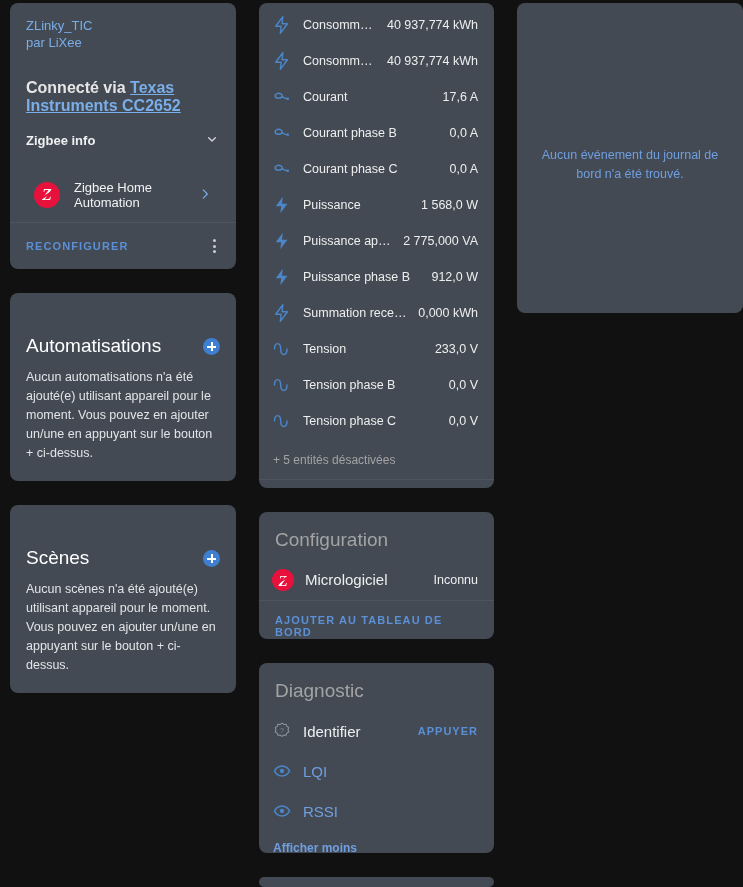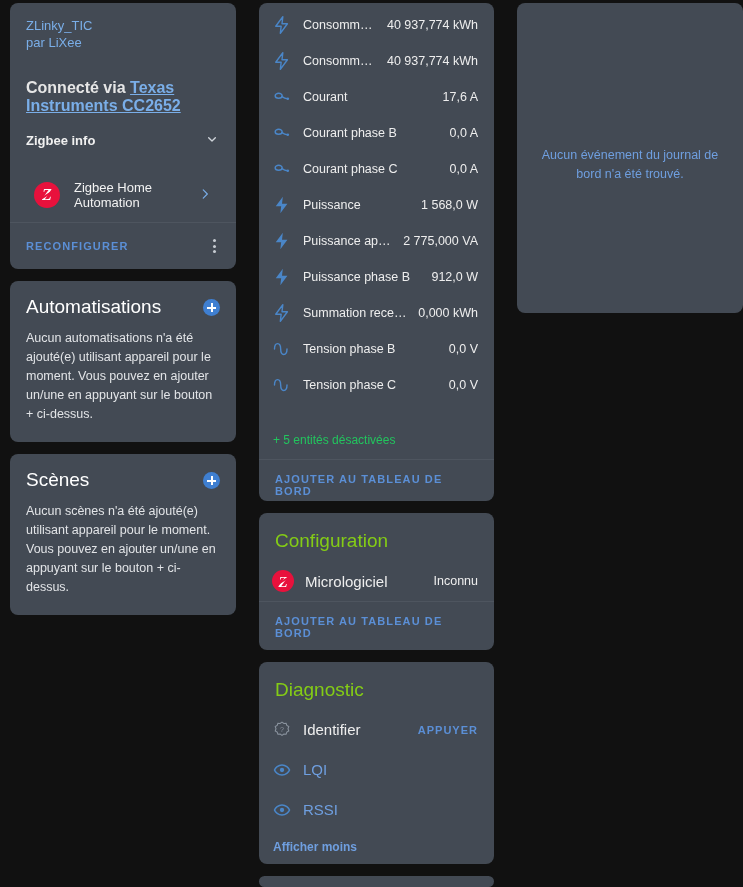--- a/index.html
+++ b/index.html
@@ -15,21 +15,21 @@
     width: 743px; height: 887px;
     background: #111111;
     display: flex;
     gap: 10px;
     padding: 3px 0 0 0;
     box-sizing: border-box;
   }
   .col {
     display: flex;
     flex-direction: column;
-    gap: 12px;
+    gap: 24px;
   }
   .col-left  { width: 235px; margin-left: 10px; }
   .col-mid   { width: 235px; margin-left: 13px; }
   .col-right { width: 235px; margin-left: 13px; }
 
   .card {
     background: #434a54;
     border-radius: 8px;
     color: #e1e1e1;
     overflow: hidden;
@@ -93,20 +93,21 @@
     letter-spacing: 1.1px; text-transform: uppercase;
   }
   .kebab { display: flex; flex-direction: column; gap: 2.5px; padding: 4px; }
   .kebab i { width: 3px; height: 3px; border-radius: 50%; background: #c7ccd3; display:block; }
 
   
   .ttl-card { padding: 14px 16px 18px 16px; }
   .ttl-row {
     display: flex; align-items: flex-start; justify-content: space-between;
     margin-bottom: 10px;
+    margin-top: 27px;
   }
   .ttl {
     font-size: 19px; color: #ffffff; font-weight: normal; line-height: 24px;
   }
   .plus-btn {
     width: 17px; height: 17px; border-radius: 50%;
     background: #3f7fd1; position: relative; flex: 0 0 auto; margin-top: 4px;
   }
   .plus-btn::before, .plus-btn::after {
     content: ""; position: absolute; background: #ffffff;
@@ -128,30 +129,30 @@
   .ent-icon svg { display: block; }
   .ent-name {
     font-size: 12.5px; color: #eeeeee; flex: 1;
     white-space: nowrap; overflow: hidden; text-overflow: ellipsis;
   }
   .ent-val {
     font-size: 12.5px; color: #eeeeee; white-space: nowrap;
   }
   .disabled-link {
     padding: 8px 0 12px 14px;
-    font-size: 12px; color: #22c55e; margin-top: 16px;
+    font-size: 12px; color: #a3a3a3;
   }
   .card-foot-btn {
     padding: 13px 16px; font-size: 11px; color: #5b8fd6;
     font-weight: bold; letter-spacing: 1.1px; text-transform: uppercase;
   }
 
   
   .sec-title {
-    font-size: 19px; color: #84cc16; padding: 16px 16px 8px 16px; line-height: 24px;
+    font-size: 19px; color: #a3a3a3; padding: 16px 16px 8px 16px; line-height: 24px;
   }
   .cfg-row {
     display: flex; align-items: center; padding: 0 16px 0 12px;
     height: 40px; gap: 10px;
   }
   .cfg-name { font-size: 15px; color: #eeeeee; flex: 1; }
   .cfg-val { font-size: 12.5px; color: #eeeeee; }
   .cfg-action {
     font-size: 11px; color: #5b8fd6; font-weight: bold; letter-spacing: 1px;
     text-transform: uppercase;
@@ -331,20 +332,29 @@
             </span>
             <span class="ent-name">Summation received</span>
             <span class="ent-val">0,000 kWh</span>
           </div>
           <div class="ent-row">
             <span class="ent-icon">
               <svg width="20" height="20" viewBox="0 0 24 24">
                 <path d="M3 12c0-4 1.6-6.5 3.7-6.5S10.4 8 10.4 12s1.6 6.5 3.7 6.5S18 16 18 12" fill="none" stroke="#4a86c8" stroke-width="1.7" stroke-linecap="round"></path>
               </svg>
             </span>
+            <span class="ent-name">Tension</span>
+            <span class="ent-val">233,0 V</span>
+          </div>
+          <div class="ent-row">
+            <span class="ent-icon">
+              <svg width="20" height="20" viewBox="0 0 24 24">
+                <path d="M3 12c0-4 1.6-6.5 3.7-6.5S10.4 8 10.4 12s1.6 6.5 3.7 6.5S18 16 18 12" fill="none" stroke="#4a86c8" stroke-width="1.7" stroke-linecap="round"></path>
+              </svg>
+            </span>
             <span class="ent-name">Tension phase B</span>
             <span class="ent-val">0,0 V</span>
           </div>
           <div class="ent-row">
             <span class="ent-icon">
               <svg width="20" height="20" viewBox="0 0 24 24">
                 <path d="M3 12c0-4 1.6-6.5 3.7-6.5S10.4 8 10.4 12s1.6 6.5 3.7 6.5S18 16 18 12" fill="none" stroke="#4a86c8" stroke-width="1.7" stroke-linecap="round"></path>
               </svg>
             </span>
             <span class="ent-name">Tension phase C</span>

